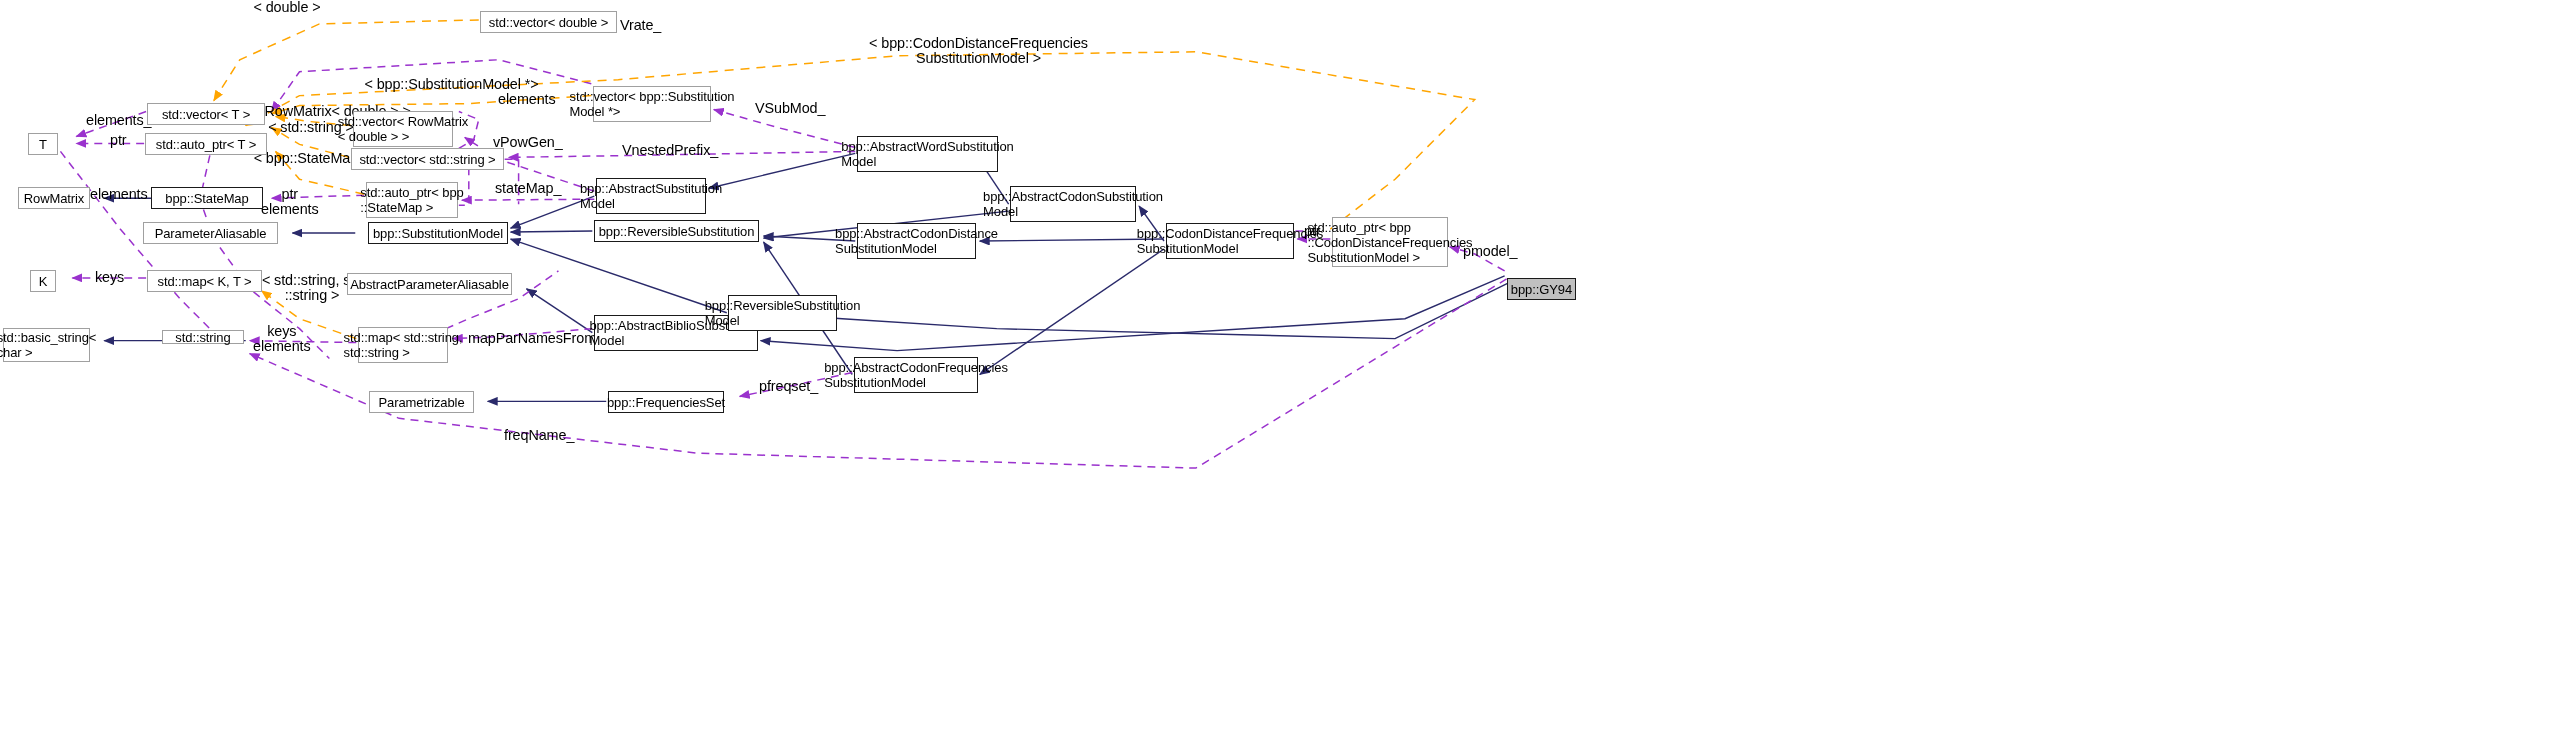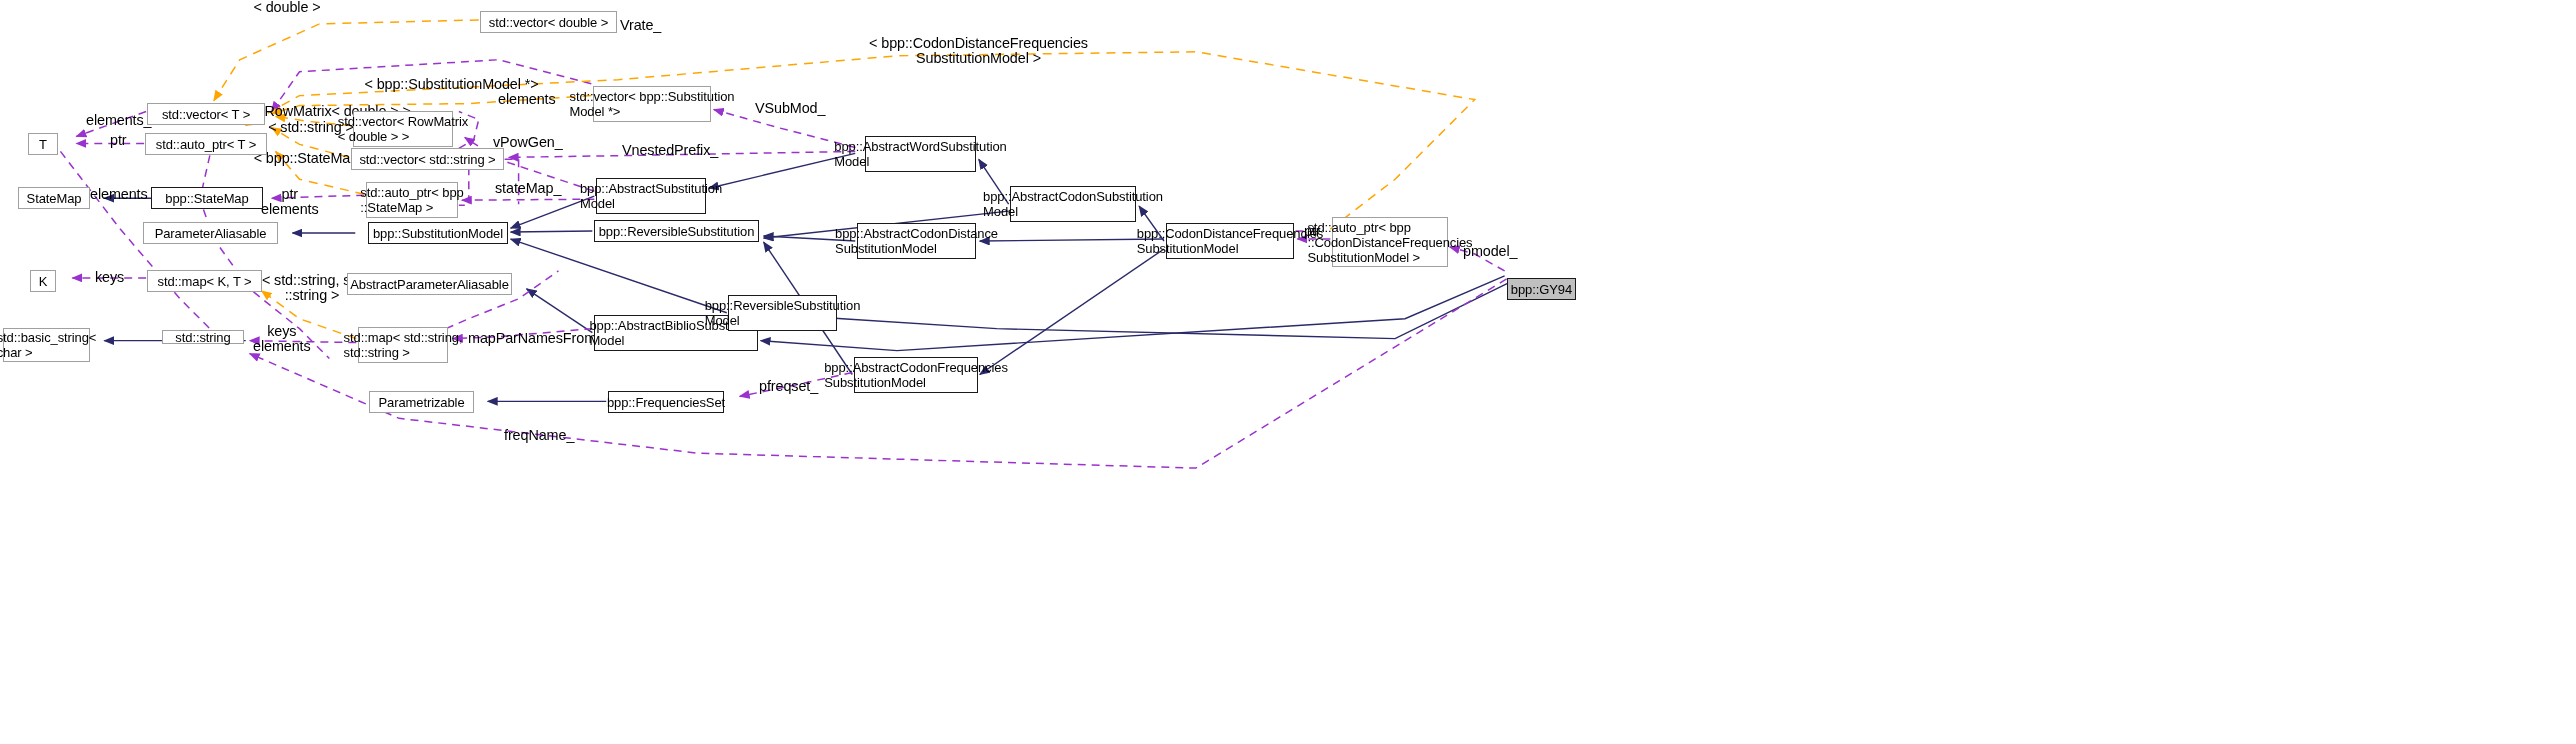--- a/index.html
+++ b/index.html
@@ -147,21 +147,21 @@
       <path d="M350,158 L300,145 L272,128"></path>
       <path d="M593,96 L470,104 L300,106 L272,114"></path>
       <path d="M365,195 L300,180 L276,152"></path>
       <path d="M1335,230 L1400,180 L1480,100 L1200,52 L900,56 L620,80 L300,96 L246,126"></path>
       <path d="M357,340 L300,320 L262,292"></path>
     </g>
   </svg>
 
   <div id="node-host">
       <div class="node" style="left: 28px; top: 133px; width: 30px; height: 22px;">T</div>
-      <div class="node" style="left: 18px; top: 187px; width: 72px; height: 22px;">StateMap</div>
+      <div class="node" style="left: 18px; top: 187px; width: 72px; height: 22px;">RowMatrix</div>
       <div class="node" style="left: 30px; top: 270px; width: 26px; height: 22px;">K</div>
       <div class="node" style="left: 3px; top: 328px; width: 87px; height: 34px;">std::basic_string&lt;
 char &gt;</div>
       <div class="node" style="left: 147px; top: 103px; width: 118px; height: 22px;">std::vector&lt; T &gt;</div>
       <div class="node" style="left: 145px; top: 133px; width: 122px; height: 22px;">std::auto_ptr&lt; T &gt;</div>
       <div class="node bold-border" style="left: 151px; top: 187px; width: 112px; height: 22px;">bpp::StateMap</div>
       <div class="node" style="left: 143px; top: 222px; width: 135px; height: 22px;">ParameterAliasable</div>
       <div class="node" style="left: 147px; top: 270px; width: 115px; height: 22px;">std::map&lt; K, T &gt;</div>
       <div class="node" style="left: 162px; top: 330px; width: 82px; height: 14px;">std::string</div>
       <div class="node" style="left: 353px; top: 111px; width: 100px; height: 36px;">std::vector&lt; RowMatrix
@@ -178,21 +178,21 @@
 Model *&gt;</div>
       <div class="node bold-border" style="left: 596px; top: 178px; width: 110px; height: 36px;">bpp::AbstractSubstitution
 Model</div>
       <div class="node bold-border" style="left: 368px; top: 222px; width: 140px; height: 22px;">bpp::SubstitutionModel</div>
       <div class="node bold-border" style="left: 594px; top: 220px; width: 165px; height: 22px;">bpp::ReversibleSubstitution</div>
       <div class="node bold-border" style="left: 594px; top: 315px; width: 164px; height: 36px;">bpp::AbstractBiblioSubstitution
 Model</div>
       <div class="node bold-border" style="left: 608px; top: 391px; width: 116px; height: 22px;">bpp::FrequenciesSet</div>
       <div class="node bold-border" style="left: 728px; top: 295px; width: 109px; height: 36px;">bpp::ReversibleSubstitution
 Model</div>
-      <div class="node bold-border" style="left: 857px; top: 136px; width: 111px; height: 36px; margin-left: 8px;">bpp::AbstractWordSubstitution
+      <div class="node bold-border" style="left: 857px; top: 136px; width: 141px; height: 36px;">bpp::AbstractWordSubstitution
 Model</div>
       <div class="node bold-border" style="left: 857px; top: 223px; width: 119px; height: 36px;">bpp::AbstractCodonDistance
 SubstitutionModel</div>
       <div class="node bold-border" style="left: 854px; top: 357px; width: 124px; height: 36px;">bpp::AbstractCodonFrequencies
 SubstitutionModel</div>
       <div class="node bold-border" style="left: 1010px; top: 186px; width: 126px; height: 36px;">bpp::AbstractCodonSubstitution
 Model</div>
       <div class="node bold-border" style="left: 1166px; top: 223px; width: 128px; height: 36px;">bpp::CodonDistanceFrequencies
 SubstitutionModel</div>
       <div class="node" style="left: 1332px; top: 217px; width: 116px; height: 50px;">std::auto_ptr&lt; bpp

